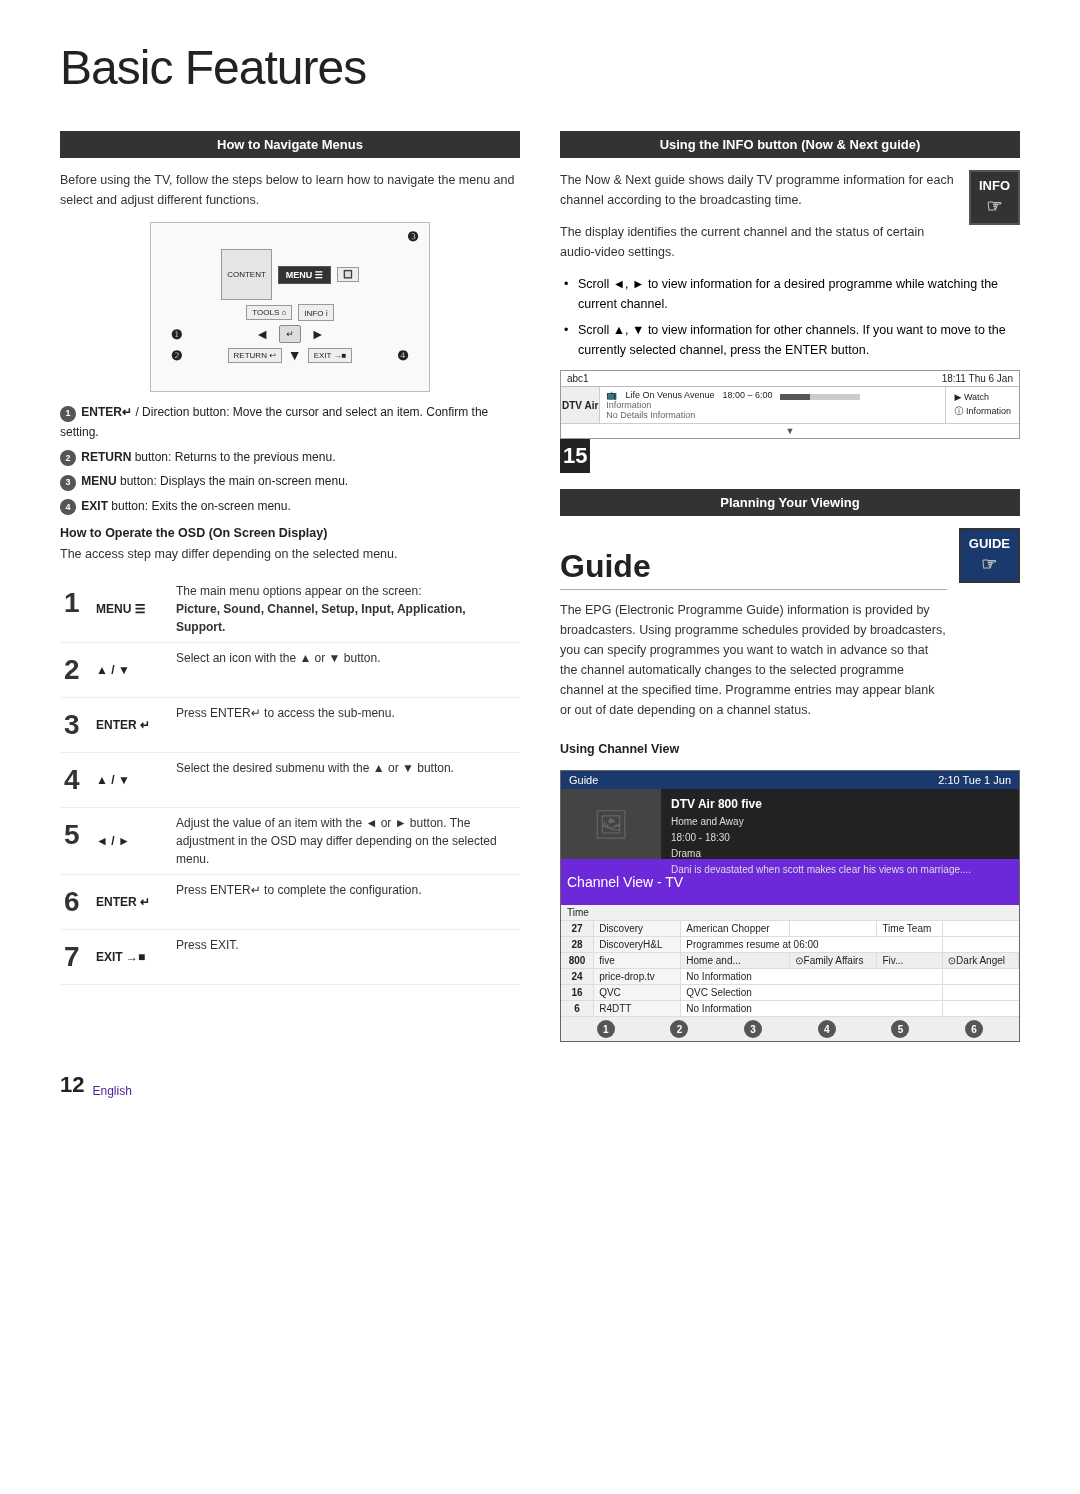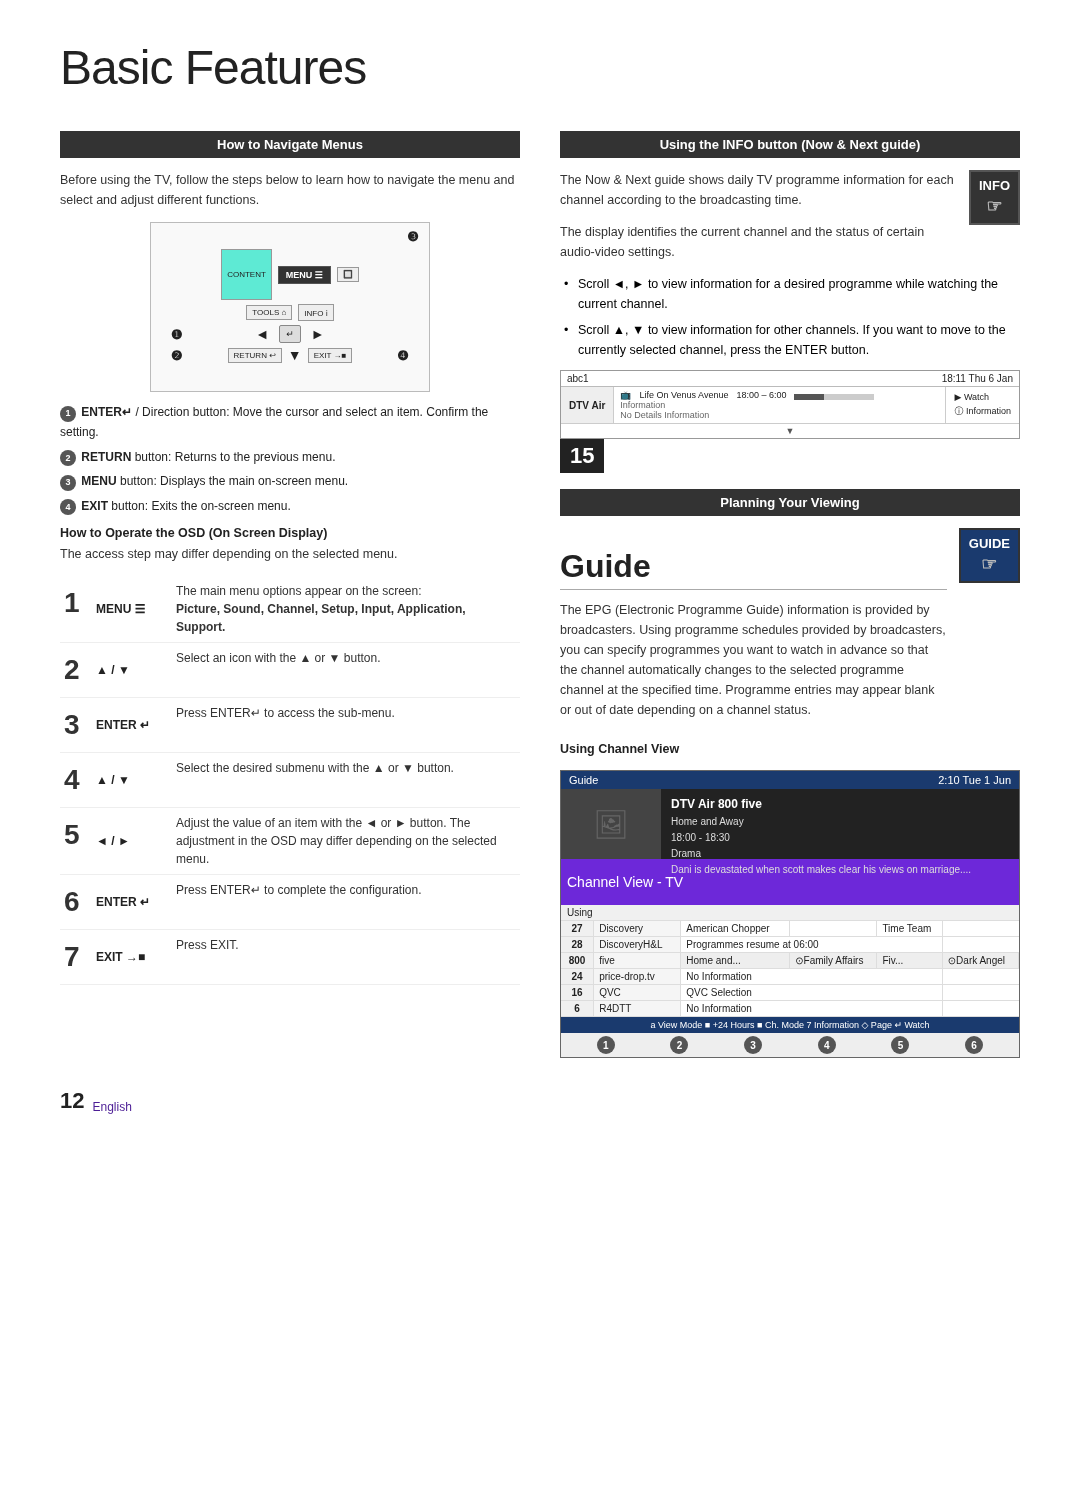--- a/index.html
+++ b/index.html
@@ -281,21 +281,21 @@
 
   <div class="col-left">
 
     <div class="section-header">How to Navigate Menus</div>
     <p class="section-text">Before using the TV, follow the steps below to learn how to navigate the menu and select and adjust different functions.</p>
 
     <div class="remote-diagram-container">
       <div style="position:relative; width:280px; height:170px; border:1px solid #bbb; background:#f9f9f9; display:flex; flex-direction:column; align-items:center; justify-content:center; padding:10px;">
 
         <div style="display:flex; gap:6px; margin-bottom:4px; width:100%; justify-content:center; align-items:center;">
-          <span style="font-size:8px; border:1px solid #999; padding:20px 5px; background:#5eead4;">CONTENT</span>
+          <span style="font-size:8px; border:1px solid #999; padding:20px 5px; background:#e5e5e5;">CONTENT</span>
           <span style="font-size:9px; border:1px solid #555; padding:3px 7px; background:#333; color:#fff; font-weight:bold;">MENU ☰</span>
           <span style="font-size:8px; border:1px solid #999; padding:2px 5px; background:#eee;">🔲</span>
           <span style="font-size:13px; font-weight:bold; position:absolute; right:10px; top:6px;">❸</span>
         </div>
 
         <div style="display:flex; gap:6px; margin-bottom:4px; width:100%; justify-content:center; align-items:center; position:relative;">
           <span style="font-size:8px; border:1px solid #999; padding:2px 5px; background:#eee;">TOOLS ⌂</span>
           <span style="font-size:8px; border:1px solid #999; padding:2px 5px; background:#eee;">INFO ℹ</span>
         </div>
 
@@ -398,21 +398,21 @@
       <li>Scroll ◄, ► to view information for a desired programme while watching the current channel.</li>
       <li>Scroll ▲, ▼ to view information for other channels. If you want to move to the currently selected channel, press the ENTER  button.</li>
     </ul>
 
     <div class="channel-info-box">
       <div class="cib-header">
         <span>abc1</span>
         <span>18:11 Thu 6 Jan</span>
       </div>
       <div style="display:flex; align-items:stretch; border-bottom:1px solid #ccc;">
-        <div style="background:#eee; padding:4px 8px; font-size:10px; font-weight:bold; border-right:1px solid #ccc; display:flex; flex-direction:column; justify-content:center;">
+        <div style="background:#eee; padding:4px 1px; font-size:10px; font-weight:bold; border-right:1px solid #ccc; display:flex; flex-direction:column; justify-content:center;">
           <span>DTV Air</span>
         </div>
         <div style="padding:3px 6px; font-size:9px; flex:1;">
           <div style="display:flex; gap:8px; align-items:center;">
             <span style="font-size:9px;">📺</span>
             <span>Life On Venus Avenue</span>
             <span>18:00 – 6:00</span>
             <div class="progress-bar-wrap">
               <div class="progress-bar-fill"></div>
             </div>
@@ -424,21 +424,21 @@
         </div>
         <div style="display:flex; flex-direction:column; justify-content:center; padding:4px 8px; font-size:9px; border-left:1px solid #ccc; gap:3px;">
           <span>▶ Watch</span>
           <span>ⓘ Information</span>
         </div>
       </div>
       <div style="font-size:9px; padding:2px 6px; color:#555; text-align:center;">▼</div>
     </div>
 
     <div style="position:relative; margin-top:-10px; margin-bottom:10px;">
-      <div style="display:inline-block; background:#222; color:#fff; font-size:22px; font-weight:bold; padding:4px 10px; margin-left:0;">15</div>
+      <div style="display:inline-block; background:#222; color:#fff; font-size:22px; font-weight:bold; padding:4px 3px; margin-left:0;">15</div>
     </div>
 
     <div class="section-header" style="margin-top:16px;">Planning Your Viewing</div>
 
     <div>
       <div style="display:flex; align-items:flex-start; margin-top:10px;">
 
         <div style="float:right; margin-left:12px; margin-bottom:8px; text-align:center; order:2; flex-shrink:0;">
           <div style="border:2px solid #333; background:#1a3a6e; color:#fff; font-weight:bold; font-size:13px; padding:6px 8px; min-width:50px; text-align:center;">
             <span>GUIDE</span>
@@ -470,21 +470,21 @@
             <div>Drama</div>
             <div>Dani is devastated when scott makes clear his views on marriage....</div>
           </div>
         </div>
 
         <div style="display:flex; background:#6d28d9; color:#fff; font-size:14px; padding:15px 6px;">
           <span>Channel View - TV</span>
         </div>
 
         <div style="font-size:10px; padding:2px 6px; background:#f0f0f0; border-bottom:1px solid #ddd;">
-          <span>Using</span>
+          <span>Time</span>
         </div>
 
         <table class="guide-table">
           <tbody>
             <tr>
               <td class="ch-col">27</td>
               <td class="ch-name">Discovery</td>
               <td class="prog-col">American Chopper</td>
               <td class="prog-col2"></td>
               <td class="prog-col3">Time Team</td>
@@ -513,23 +513,20 @@
               <td class="prog-col" colspan="3">QVC Selection</td>
             </tr>
             <tr>
               <td class="ch-col">6</td>
               <td class="ch-name">R4DTT</td>
               <td class="prog-col" colspan="3">No Information</td>
             </tr>
           </tbody>
         </table>
 
-        <div class="guide-footer">
-          <span>a View Mode ■ +24 Hours ■ Ch. Mode 7 Information ◇ Page ↵ Watch</span>
-        </div>
 
         <div class="guide-nums">
           <div class="guide-circle-num">1</div>
           <div class="guide-circle-num">2</div>
           <div class="guide-circle-num">3</div>
           <div class="guide-circle-num">4</div>
           <div class="guide-circle-num">5</div>
           <div class="guide-circle-num">6</div>
         </div>
       </div>

